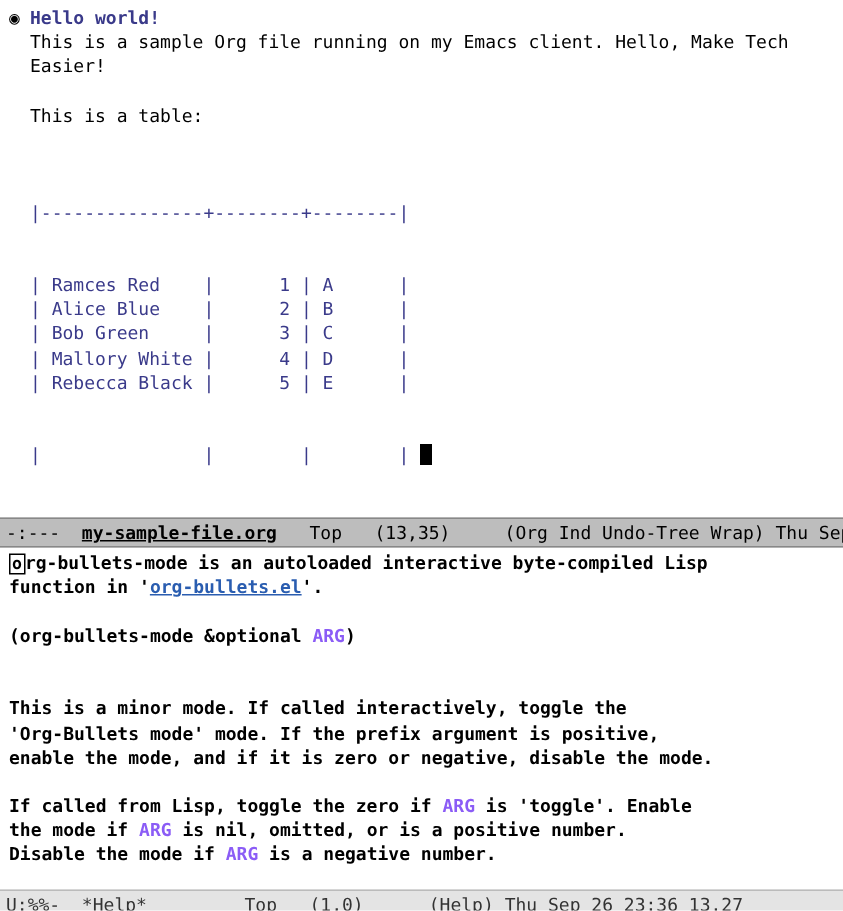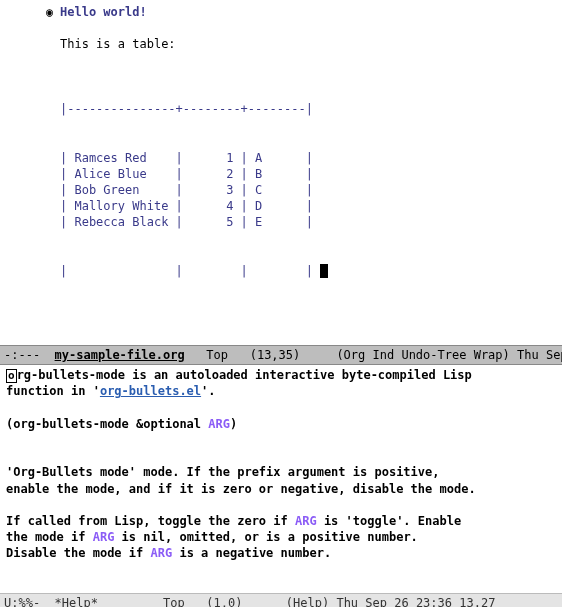--- a/index.html
+++ b/index.html
@@ -10,21 +10,20 @@
       background: #ffffff;
       color: #000000;
       width: 562px;
       height: 607px;
       overflow: hidden;
     }
     .top-pane {
       height: 345px;
       padding: 4px 6px 0 6px;
       overflow: hidden;
-      margin-left: 40px;
     }
     .bullet-line { white-space: nowrap; }
     .bullet-top {
       display: inline-block;
       width: 14px;
       text-align: left;
       font-weight: bold;
     }
     .headline {
       color: #3a3a8a;
@@ -88,20 +87,21 @@
     }
     .pre { white-space: pre; }
   </style>
 </head>
 <body>
 
 <div class="top-pane">
   <div class="bullet-line">
     <span class="bullet-top">◉</span><span class="headline">Hello world!</span>
   </div>
+  <div class="body-text">This is a sample Org file running on my Emacs client. Hello, Make Tech Easier!</div>
   <div class="body-text">&nbsp;</div>
   <div class="body-text">This is a table:</div>
   <div class="body-text">&nbsp;</div>
 
   <div class="table-block">
     <div class="pre sep">|---------------+--------+--------|</div>
     <div id="tbl-rows"><div class="pre">| Ramces Red    |      1 | A      |</div><div class="pre">| Alice Blue    |      2 | B      |</div><div class="pre">| Bob Green     |      3 | C      |</div><div class="pre">| Mallory White |      4 | D      |</div><div class="pre">| Rebecca Black |      5 | E      |</div></div>
     <div class="pre"><span>|               |        |        |</span> <span class="cursor-block"></span></div>
   </div>
 
@@ -111,20 +111,21 @@
   <span>-:---</span>&nbsp;&nbsp;<span class="buf-name">my-sample-file.org</span>&nbsp;&nbsp;&nbsp;<span>Top</span>&nbsp;&nbsp;&nbsp;<span>(13,35)</span>&nbsp;&nbsp;&nbsp;&nbsp;&nbsp;<span class="right-seg">(Org Ind Undo-Tree Wrap)</span>&nbsp;<span>Thu Sep 2</span>
 </div>
 
 <div class="help-pane">
   <p><span class="box-char">o</span><span>rg-bullets-mode is an autoloaded interactive byte-compiled Lisp</span></p>
   <p><span>function in '</span><span class="link">org-bullets.el</span><span>'.</span></p>
   <p>&nbsp;</p>
   <p><span>(org-bullets-mode &amp;optional </span><span class="arg">ARG</span><span>)</span></p>
   <p>&nbsp;</p>
   <p>&nbsp;</p>
+  <p>This is a minor mode.  If called interactively, toggle the</p>
   <p>'Org-Bullets mode' mode.  If the prefix argument is positive,</p>
   <p>enable the mode, and if it is zero or negative, disable the mode.</p>
   <p>&nbsp;</p>
   <p><span>If called from Lisp, toggle the zero if </span><span class="arg">ARG</span><span> is 'toggle'.  Enable</span></p>
   <p><span>the mode if </span><span class="arg">ARG</span><span> is nil, omitted, or is a positive number.</span></p>
   <p><span>Disable the mode if </span><span class="arg">ARG</span><span> is a negative number.</span></p>
 
 </div>
 
 <div class="modeline-inactive">

